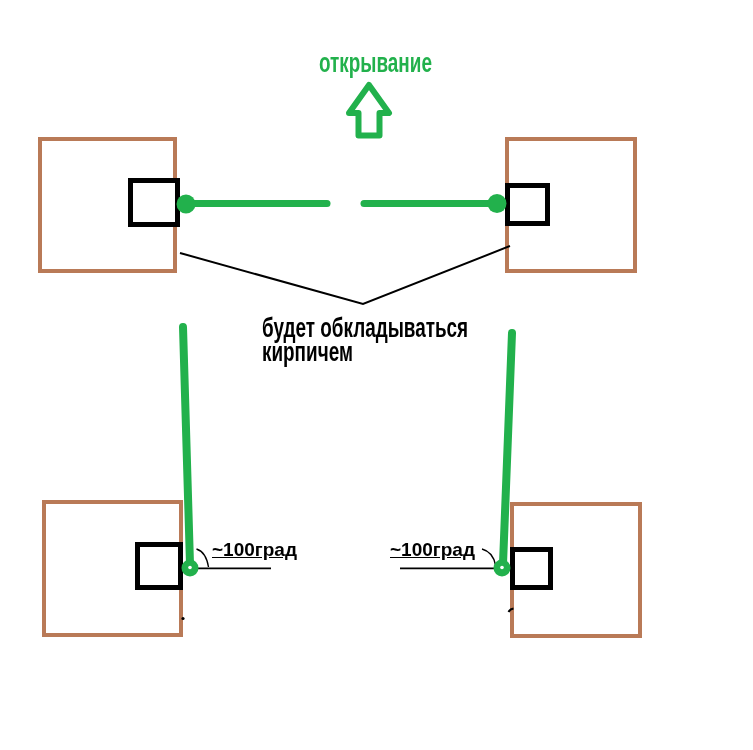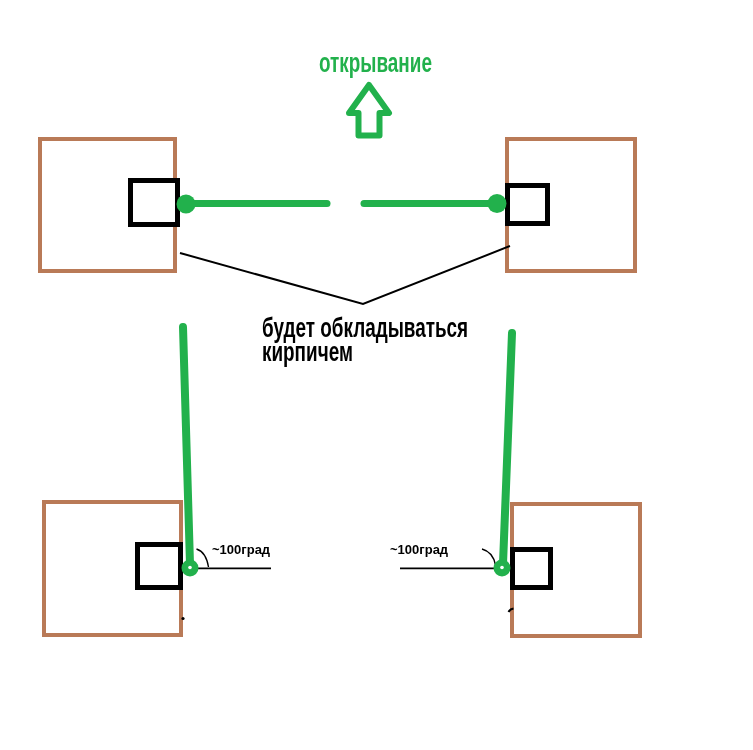--- a/index.html
+++ b/index.html
@@ -19,21 +19,21 @@
   .hinge-pin{fill:#ffffff;}
   .thin-line{stroke:var(--line_black,#000);fill:none;}
   .arrow-outline{fill:#ffffff;stroke:var(--green,#22b14c);stroke-width:6;stroke-linejoin:round;}
 
   
   .lbl{position:absolute;font-weight:bold;white-space:nowrap;color:var(--line_black,#000);
        transform-origin:0 0;}
   .lbl-big{font-size:27px;line-height:24px;transform:scaleX(0.70);}
   .lbl-opening{left:319px;top:51px;color:var(--green,#22b14c);}
   .lbl-brick{left:262px;top:316px;}
-  .lbl-angle{font-size:13px;line-height:21px;}
+  .lbl-angle{font-size:19px;line-height:21px;text-decoration:underline;}
   .lbl-angle-left{left:212px;top:539px;}
   .lbl-angle-right{left:390px;top:539px;}
 </style>
 </head>
 <body>
 
 <div class="canvas">
 
   <svg class="sketch-svg" width="753" height="750" viewBox="0 0 753 750">
 

